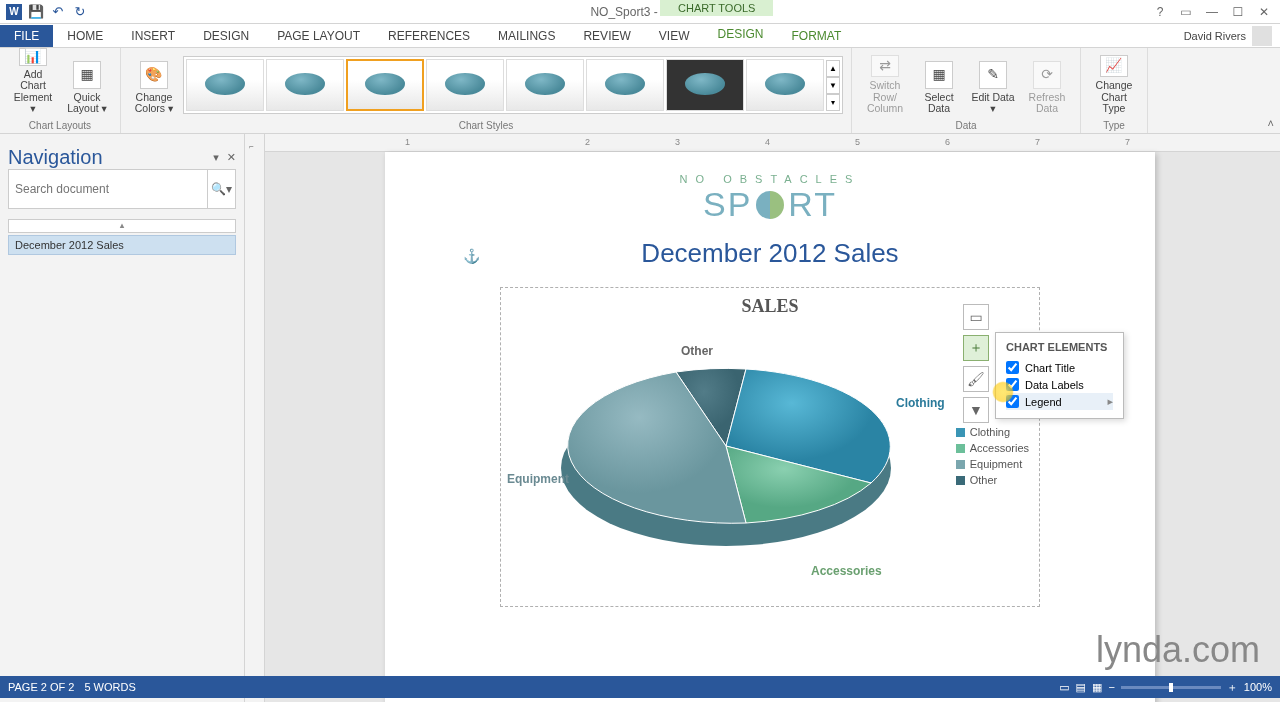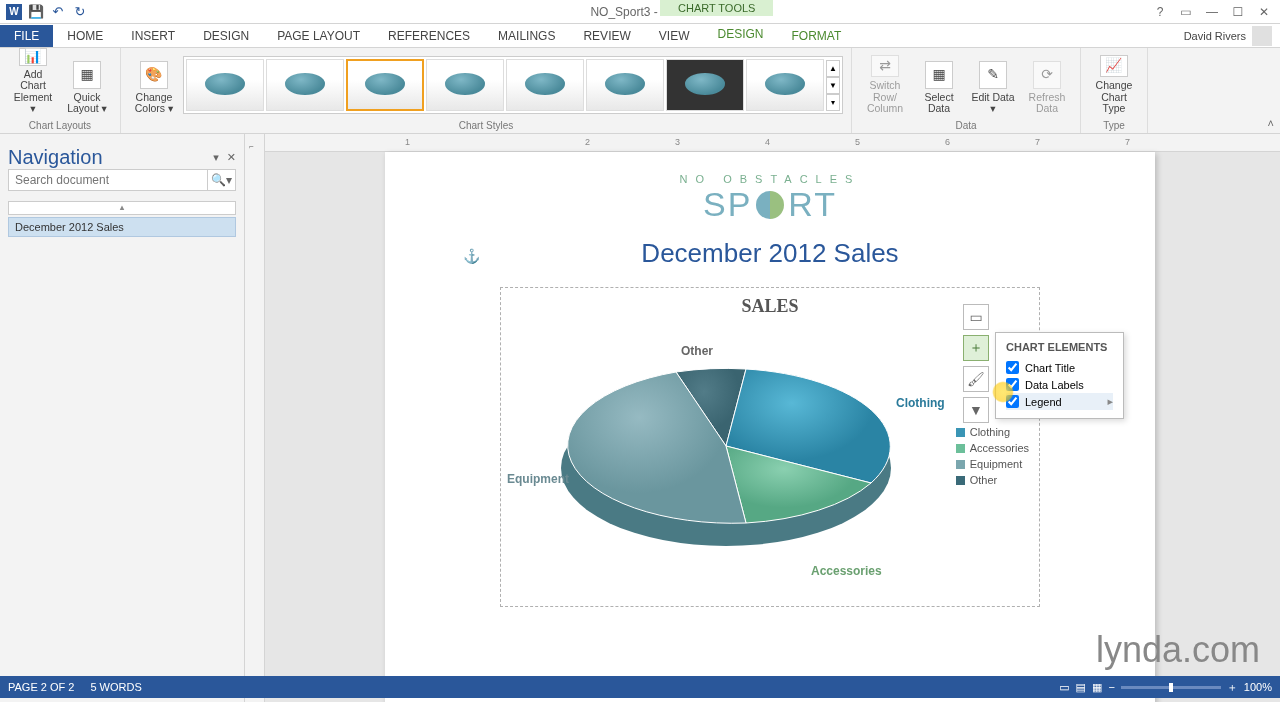--- a/index.html
+++ b/index.html
@@ -38,21 +38,21 @@
 .ribbon .gallery .thumb::before { content: ""; position: absolute; left: 50%; top: 50%; width: 40px; height: 22px; border-radius: 50%; transform: translate(-50%, -55%); background: radial-gradient(ellipse at 40% 30%, #7fb8c7 0%, #4a8a9a 70%); }
 .ribbon .gallery .spin { width: 14px; display: flex; flex-direction: column; }
 .ribbon .gallery .spin span { height: 17px; border: 1px solid #ccc; font-size: 8px; text-align: center; line-height: 15px; cursor: pointer; }
 .ribbon .collapse { position: absolute; right: 6px; bottom: 4px; font-size: 11px; color: #666; cursor: pointer; }
 
 
 .workspace { display: flex; height: 568px; }
 .nav-pane { width: 245px; background: #f3f3f3; border-right: 1px solid #d4d4d4; padding: 12px 8px; }
 .nav-pane h2 { font-size: 20px; font-weight: 300; color: #2a579a; display: flex; align-items: center; justify-content: space-between; }
 .nav-pane h2 .ctrls { font-size: 11px; color: #666; display: flex; gap: 8px; }
-.nav-pane .search { display: flex; border: 1px solid #ccc; background: #fff; height: 22px; margin-bottom: 10px; gap: 24px; }
+.nav-pane .search { display: flex; border: 1px solid #ccc; background: #fff; height: 40px; margin-bottom: 10px; gap: 24px; }
 .nav-pane .search input { flex: 1; border: none; padding: 0 6px; font-size: 12px; outline: none; }
 .nav-pane .search .sbtn { width: 28px; border-left: 1px solid #ccc; display: flex; align-items: center; justify-content: center; font-size: 12px; color: #666; cursor: pointer; }
 .nav-pane .nav-tabs { display: flex; gap: 0; margin-bottom: 8px; }
 .nav-pane .nav-tabs .nt { padding: 4px 10px; font-size: 11px; color: #666; cursor: pointer; }
 .nav-pane .nav-tabs .nt.active { color: #2a579a; font-weight: 600; border-bottom: 2px solid #2a579a; }
 .nav-pane .heading-top { height: 14px; background: #fff; border: 1px solid #ccc; margin-bottom: 2px; text-align: center; line-height: 10px; font-size: 9px; color: #888; }
 .nav-pane .heading-item { background: #cde0f0; border: 1px solid #b0c8e0; padding: 3px 6px; font-size: 11px; color: #333; cursor: pointer; }
 
 .ruler-v { width: 20px; background: #f3f3f3; border-right: 1px solid #d4d4d4; position: relative; }
 .ruler-v .mark { position: absolute; left: 4px; font-size: 8px; color: #888; }
@@ -91,21 +91,21 @@
 .chart-elements-pop .pop-title { font-weight: 700; color: #555; margin-bottom: 6px; }
 .chart-elements-pop label { display: flex; align-items: center; gap: 6px; padding: 2px 0; cursor: pointer; position: relative; }
 .chart-elements-pop label.hl { background: #e8f0f8; }
 .chart-elements-pop .arrow { position: absolute; right: 0; color: #888; }
 .cursor-ring { position: absolute; width: 22px; height: 22px; border-radius: 50%; background: radial-gradient(circle, rgba(255,230,100,0.9) 0%, rgba(255,200,0,0.6) 60%, transparent 70%); pointer-events: none; }
 
 
 .anchor { position: absolute; left: 78px; top: 96px; font-size: 14px; color: #4a70b0; }
 
 
-.statusbar { position: absolute; bottom: 23px; left: 0; right: 0; height: 22px; background: #2a579a; color: #fff; display: flex; align-items: center; padding: 0 8px; font-size: 11px; gap: 16px; }
+.statusbar { position: absolute; bottom: 23px; left: 0; right: 0; height: 22px; background: #2a579a; color: #fff; display: flex; align-items: center; padding: 0 8px; font-size: 11px; gap: 10px; }
 .statusbar .zoom { margin-left: auto; display: flex; align-items: center; gap: 6px; }
 .statusbar .slider { width: 100px; height: 3px; background: #6a8abf; position: relative; }
 .statusbar .slider::before { content: ""; position: absolute; left: 48px; top: -3px; width: 4px; height: 9px; background: #fff; }
 
 
 .lynda { position: absolute; right: 20px; bottom: 50px; font-size: 36px; color: #888; font-weight: 300; }
 </style>
 </head>
 <body>
 

